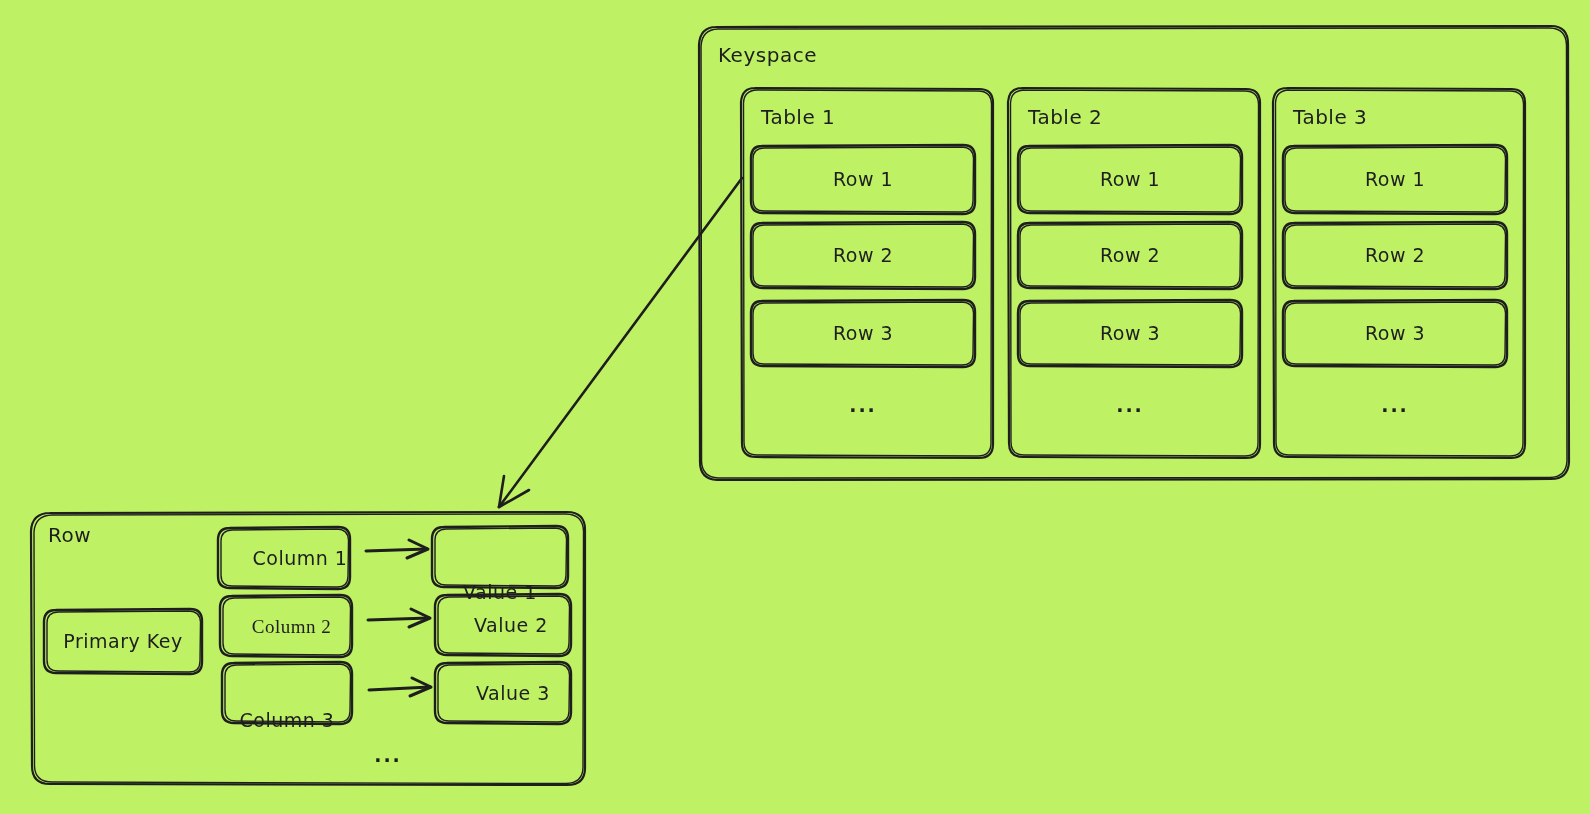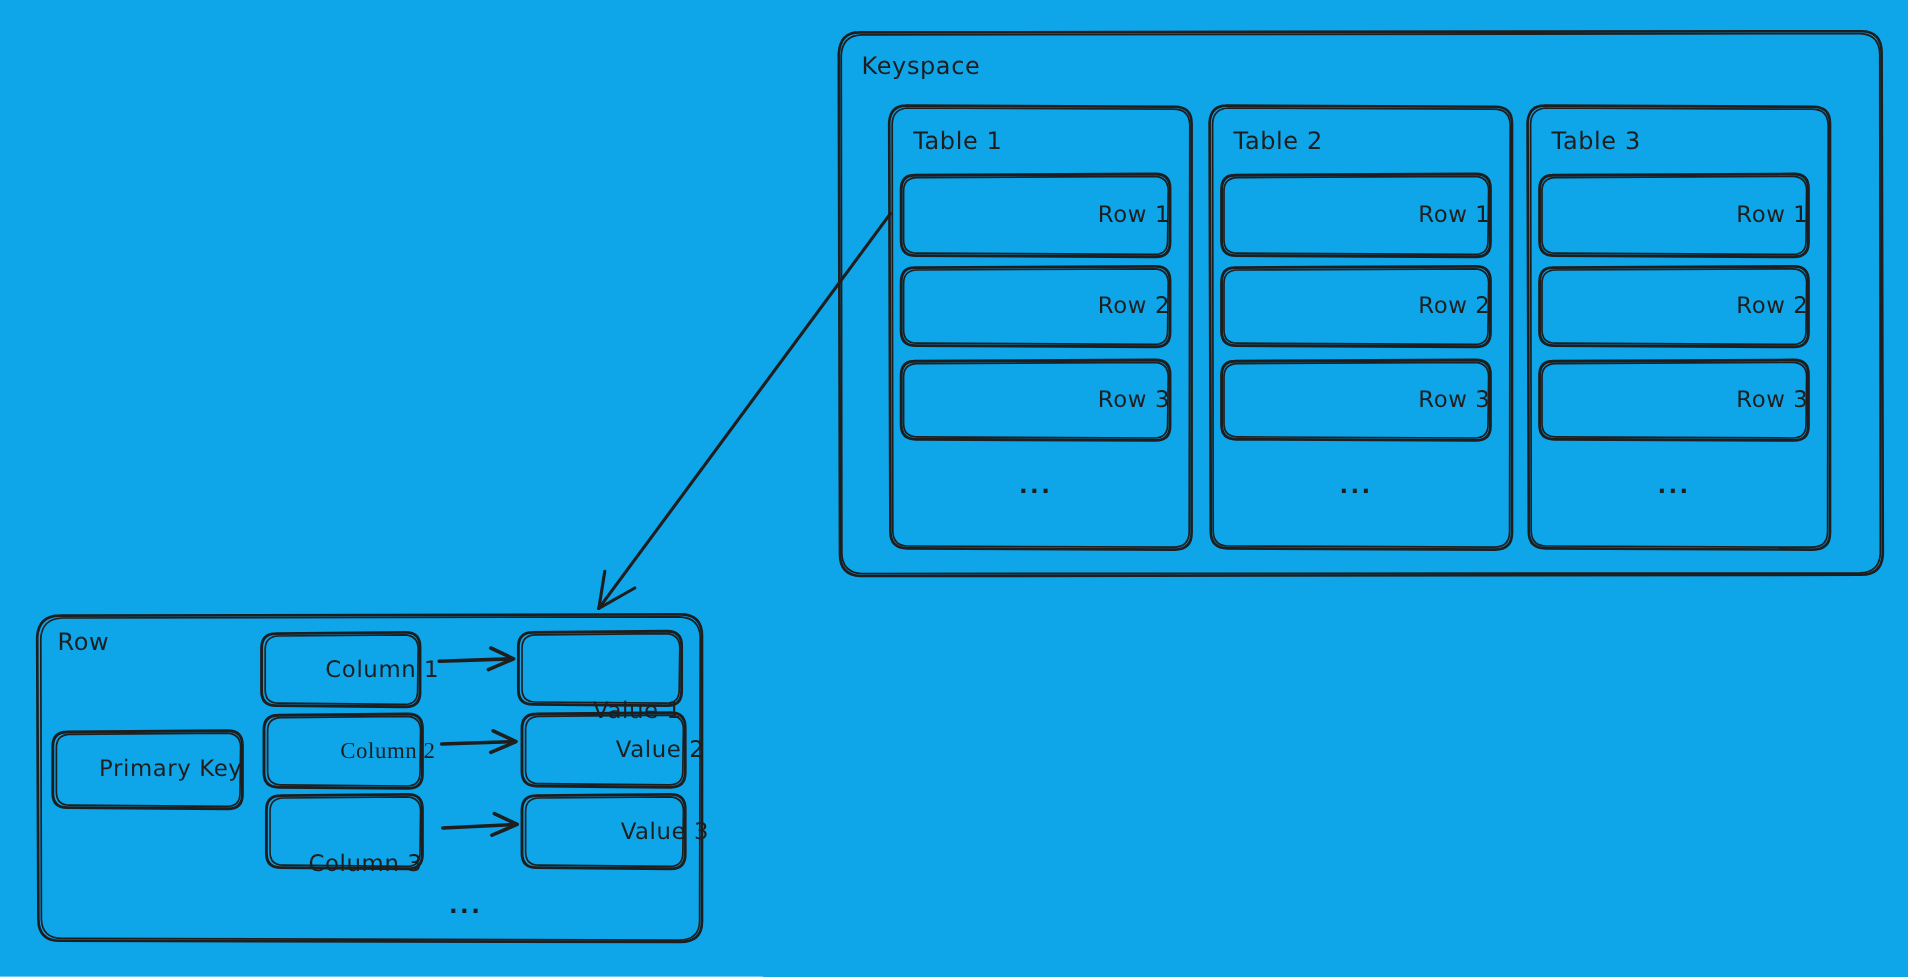--- a/index.html
+++ b/index.html
@@ -7,21 +7,21 @@
     padding: 0;
     background: #ffffff;
   }
   body {
     font-family: "DejaVu Sans", sans-serif;
   }
   #canvas {
     position: relative;
     width: 1590px;
     height: 814px;
-    background: #0ea5e9;
+    background: #bef264;
     overflow: hidden;
   }
   .sketch-svg {
     position: absolute;
     left: 0;
     top: 0;
     width: 1590px;
     height: 814px;
     pointer-events: none;
   }
@@ -32,21 +32,21 @@
     white-space: nowrap;
     letter-spacing: 0.5px;
   }
   .lbl-container {
     font-size: 20px;
     line-height: 20px;
   }
   .lbl-box {
     font-size: 19px;
     line-height: 19px;
-    text-align: right;
+    text-align: center;
   }
   .lbl-ellipsis {
     font-size: 19px;
     line-height: 19px;
     letter-spacing: 2px;
     font-weight: bold;
   }
   .box-hit {
     position: absolute;
     background: transparent;

